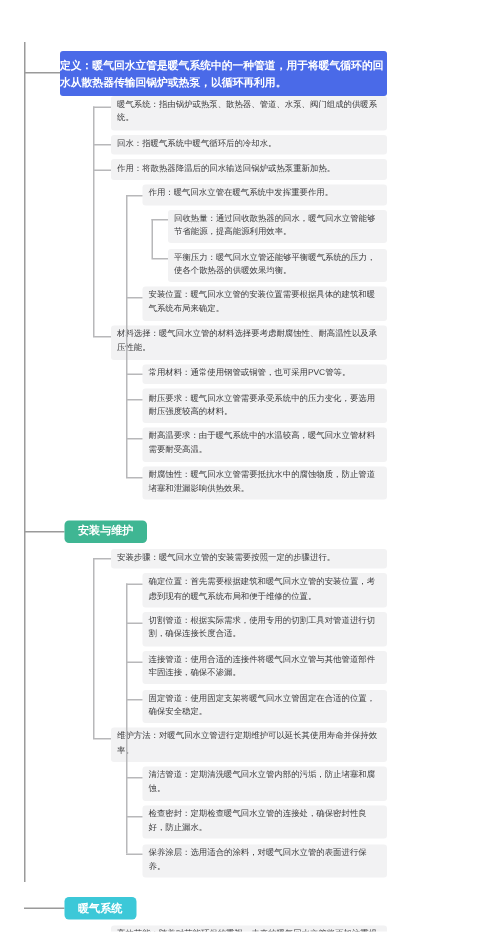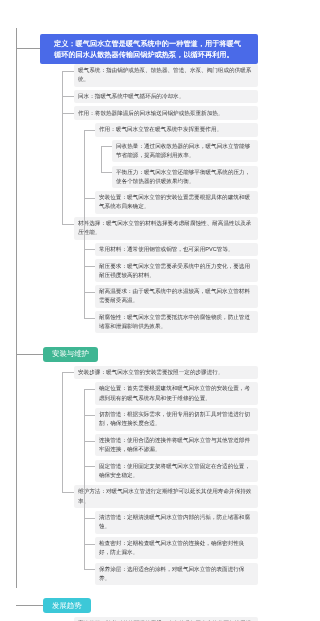--- a/index.html
+++ b/index.html
@@ -34,34 +34,34 @@
   }
 
   
   .defbox{
     position:absolute;left:40px;top:34px;
     width:218px;
     background:#4a6ae8;
     color:#ffffff;
     font-size:7.2px;font-weight:bold;
     line-height:1.55;
-    padding:4px 14px;
+    padding:4px 0;
     border-radius:2px;
     box-sizing:border-box;
   }
   .connector-def{
     position:absolute;left:16px;top:48px;
     width:24px;height:1px;background:#9a9a9a;
   }
 
   
   .chip{
     position:absolute;
     color:#ffffff;
-    font-size:7.4px;font-weight:normal;
+    font-size:7.4px;font-weight:bold;
     padding:3.5px 9px;
     border-radius:3px;
     white-space:nowrap;
     line-height:1.1;
     text-align:center;
   }
   .chip-stem{
     position:absolute;left:16px;height:1px;background:#9a9a9a;width:27px;
   }
 
@@ -136,16 +136,16 @@
       <div class="spine" style="left: 62px; top: 492.024px; width: 12px; height: 1px; background: rgb(184, 184, 186);"></div>
       <div class="row lvl3" style="top: 511.032px; min-height: 22.544px;">清洁管道：定期清洗暖气回水立管内部的污垢，防止堵塞和腐蚀。</div>
       <div class="spine" style="left: 84px; top: 517.768px; width: 11px; height: 1px; background: rgb(184, 184, 186);"></div>
       <div class="row lvl3" style="top: 536.776px; min-height: 22.544px;">检查密封：定期检查暖气回水立管的连接处，确保密封性良好，防止漏水。</div>
       <div class="spine" style="left: 84px; top: 543.512px; width: 11px; height: 1px; background: rgb(184, 184, 186);"></div>
       <div class="row lvl3" style="top: 562.52px; min-height: 22.544px;">保养涂层：选用适合的涂料，对暖气回水立管的表面进行保养。</div>
       <div class="spine" style="left: 84px; top: 569.256px; width: 11px; height: 1px; background: rgb(184, 184, 186);"></div>
       <div class="spine" style="left: 62px; top: 372.376px; height: 119.648px;"></div>
       <div class="spine" style="left: 84px; top: 389.048px; height: 180.208px;"></div>
       <div class="chip-stem" style="top: 605.264px;"></div>
-      <div class="chip" style="left: 43px; top: 598.264px; background: rgb(60, 200, 216);">发展趋势</div>
+      <div class="chip" style="left: 43px; top: 598.264px; background: rgb(60, 200, 216);">暖气系统</div>
       <div class="row lvl2" style="top: 617.264px; min-height: 22.544px;">高效节能：随着对节能环保的重视，未来的暖气回水立管将更加注重提高能源利用率，减少能源损耗。</div>
     </div>
 </div>
 
 </body></html>

